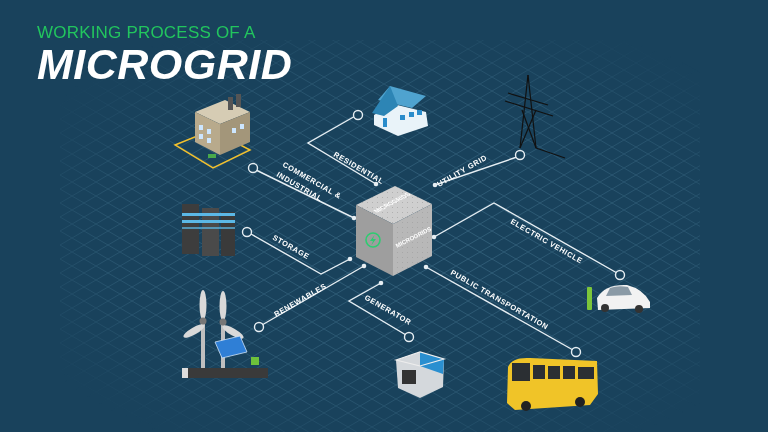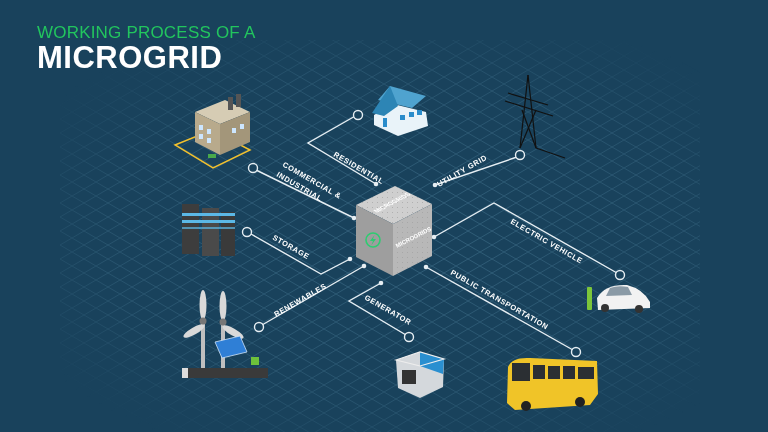--- a/index.html
+++ b/index.html
@@ -1,19 +1,19 @@
 <!DOCTYPE html>
 <html><head>
 <meta charset="utf-8">
 <style>
   html,body{margin:0;padding:0;}
   body{width:768px;height:432px;overflow:hidden;background:#19425c;font-family:"Liberation Sans",sans-serif;position:relative;}
   .stage{position:absolute;left:0;top:0;width:768px;height:432px;}
   .title-small{position:absolute;left:37px;top:23px;color:#22c55e;font-size:17px;letter-spacing:0.2px;font-family:"Liberation Sans",sans-serif;}
-  .title-big{position:absolute;left:37px;top:40px;color:#ffffff;font-size:31px;font-weight:bold;letter-spacing:0.5px;font-family:"Liberation Sans",sans-serif;}
+  .title-big{position:absolute;left:37px;top:40px;color:#ffffff;font-size:43px;font-weight:bold;letter-spacing:0.5px;font-family:"Liberation Sans",sans-serif;font-style:italic;}
   svg text{font-family:"Liberation Sans",sans-serif;}
 </style>
 </head>
 <body>
 
 <div class="stage">
 <svg width="768" height="432" viewBox="0 0 768 432" xmlns="http://www.w3.org/2000/svg">
   <defs>
     <radialGradient id="gridFade" cx="0.52" cy="0.55" r="0.55">
       <stop offset="0%" stop-color="#fff" stop-opacity="1"></stop>

